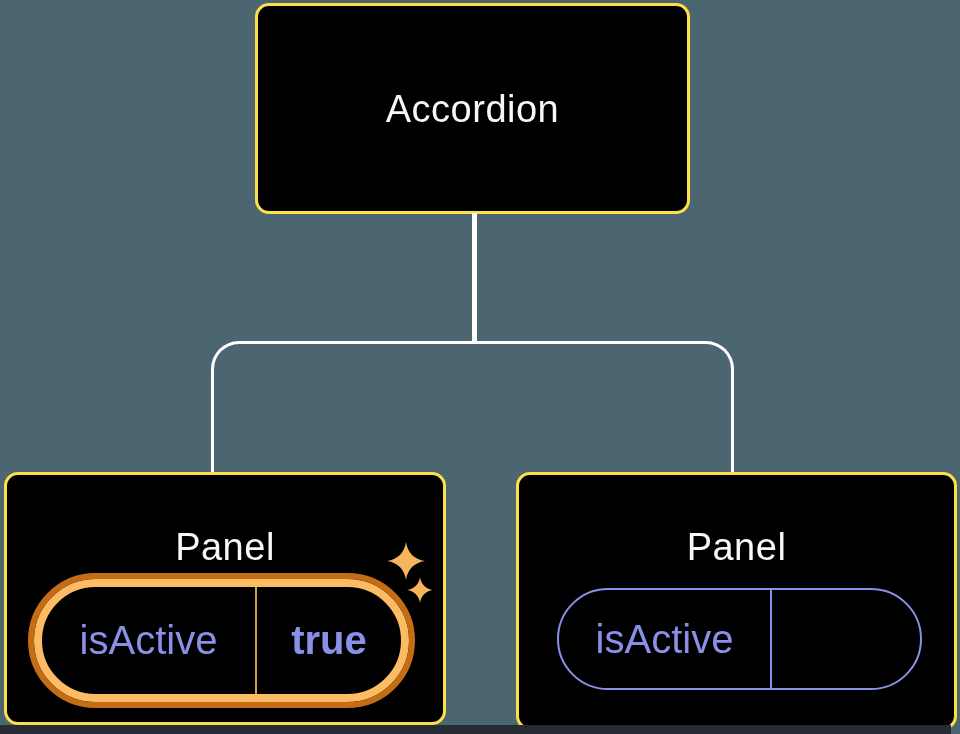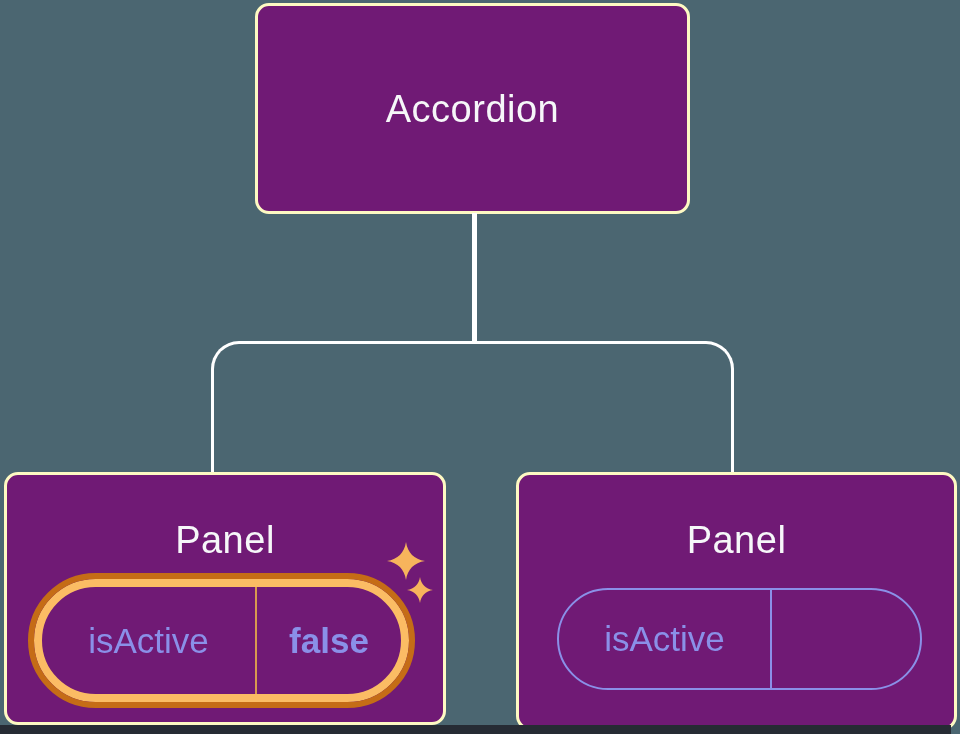--- a/index.html
+++ b/index.html
@@ -3,55 +3,55 @@
 <meta charset="utf-8">
 <style>
   html,body { margin:0; padding:0; background:#23272F; }
   .stage {
     position:relative; width:960px; height:734px;
     background:#4B6671; overflow:hidden;
     font-family:"Liberation Sans", sans-serif;
   }
   .node {
     position:absolute; box-sizing:border-box;
-    background:#701a75; border:3px solid #fef9c3; border-radius:14px;
+    background:#000000; border:3px solid #fde047; border-radius:14px;
   }
   .node-label {
     color:#F6F7F9; font-size:38px; font-weight:500; letter-spacing:.5px;
     line-height:40px; text-align:center;
   }
   #root-node { left:255px; top:3px; width:435px; height:211px;
     display:flex; align-items:center; justify-content:center; }
   .stub {
     position:absolute; left:472px; top:213px; width:5px; height:130px;
     background:#FFFFFF;
   }
   .bracket {
     position:absolute; left:211px; top:341px; width:523px; height:131px;
     box-sizing:border-box; border:3px solid #FFFFFF; border-bottom:none;
     border-radius:28px 28px 0 0;
   }
   #panel-left  { left:4px;   top:472px; width:442px; height:253px; }
   #panel-right { left:516px; top:472px; width:441px; height:258px; }
-  .panel-title { position:absolute; left:0; right:0; top:45px; }
+  .panel-title { position:absolute; left:0; right:0; top:52px; }
   .pill {
     position:absolute; display:flex; box-sizing:border-box;
     border-radius:999px; overflow:hidden;
   }
   .pill-active {
     left:27px; top:104px; width:375px; height:123px;
     border:8px solid #FBBC64; outline:6px solid #C56C16;
   }
   .pill-inactive {
     left:38px; top:113px; width:365px; height:102px;
     border:2px solid #8A90E8;
   }
   .cell {
     display:flex; align-items:center; justify-content:center;
-    color:#8A90E8; font-size:35px;
+    color:#8A90E8; font-size:40px;
   }
   .cell-name-active { width:213px; }
   .cell-name-inactive { width:211px; }
   .cell-value { flex:1; }
   .cell-value-bold { font-weight:700; }
   .divider-active { width:2px; background:#D9994F; }
   .divider-inactive { width:2px; background:#8A90E8; }
   .sparkle { position:absolute; }
   .sparkle-lg { left:387px; top:542px; width:38px; height:38px; }
   .sparkle-sm { left:407px; top:577px; width:26px; height:26px; }
@@ -70,21 +70,21 @@
   </div>
 
   <div class="stub"></div>
   <div class="bracket"></div>
 
   <div class="node" id="panel-left">
     <div class="node-label panel-title">Panel</div>
     <div class="pill pill-active">
       <div class="cell cell-name-active">isActive</div>
       <div class="divider-active"></div>
-      <div class="cell cell-value cell-value-bold">false</div>
+      <div class="cell cell-value cell-value-bold">true</div>
     </div>
   </div>
 
   <svg class="sparkle sparkle-lg" viewBox="0 0 40 40">
     <path fill="#F7B45C" d="M20 0C21.8 11.5 28.5 18.2 40 20C28.5 21.8 21.8 28.5 20 40C18.2 28.5 11.5 21.8 0 20C11.5 18.2 18.2 11.5 20 0Z"></path>
   </svg>
   <svg class="sparkle sparkle-sm" viewBox="0 0 40 40">
     <path fill="#F7B45C" d="M20 0C21.8 11.5 28.5 18.2 40 20C28.5 21.8 21.8 28.5 20 40C18.2 28.5 11.5 21.8 0 20C11.5 18.2 18.2 11.5 20 0Z"></path>
   </svg>
 

